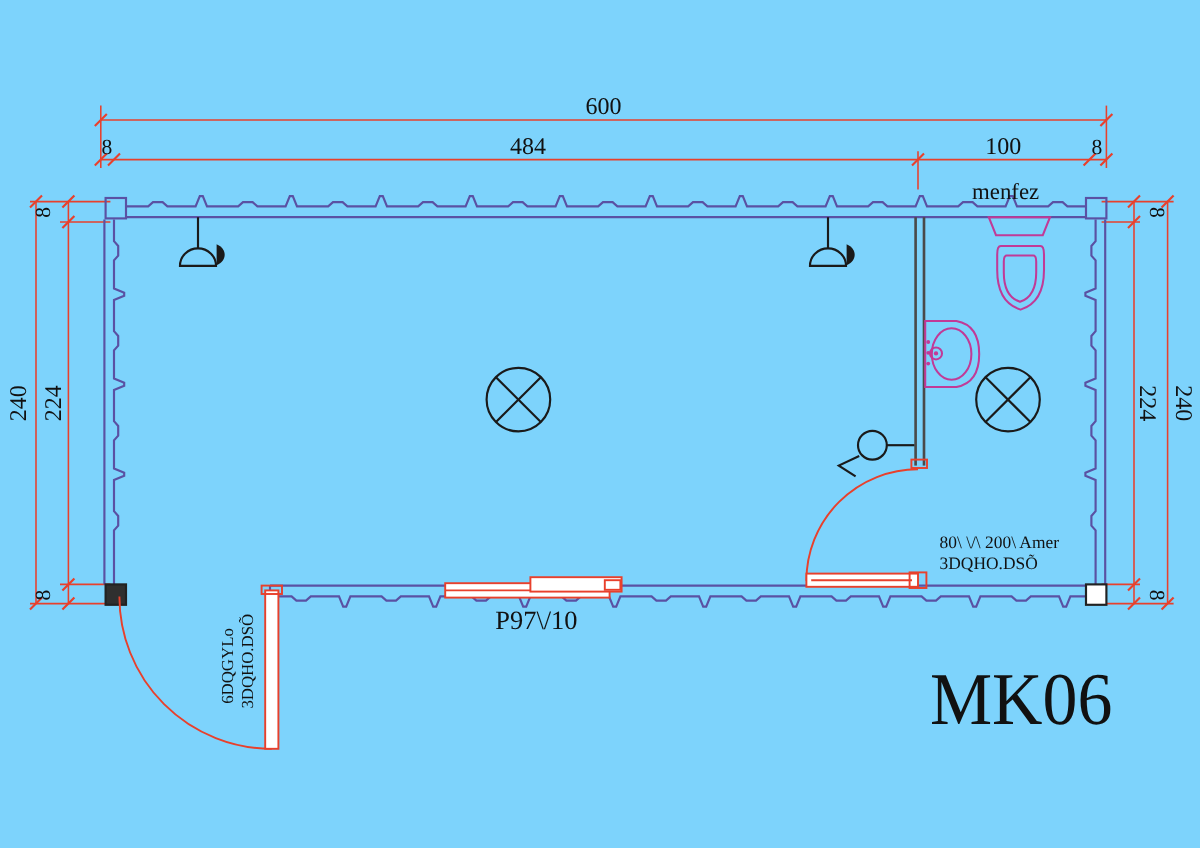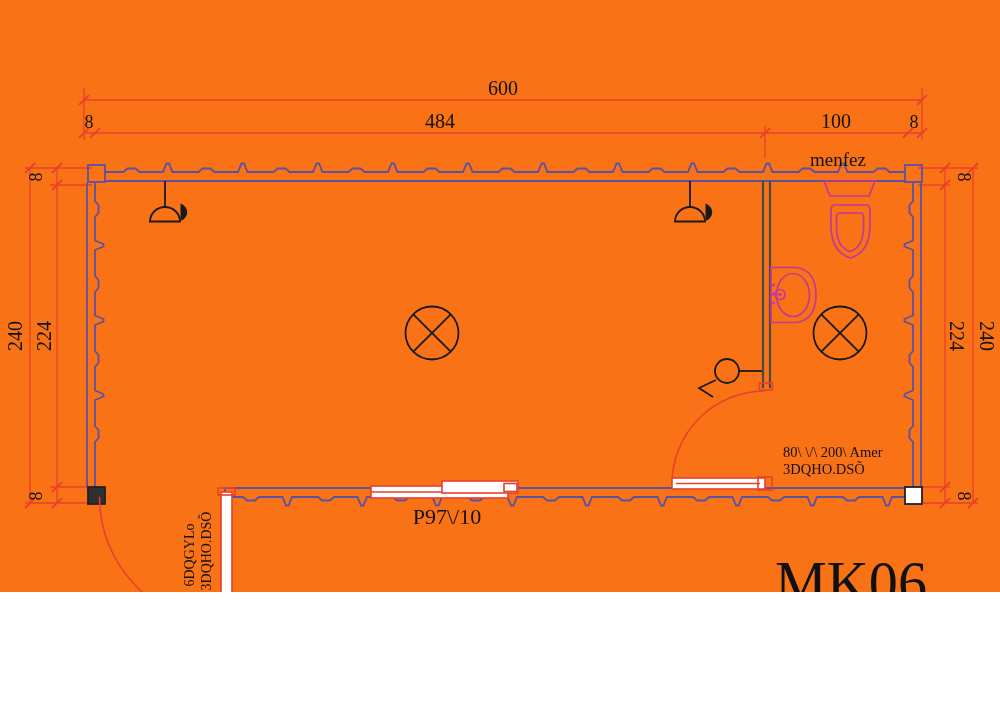--- a/index.html
+++ b/index.html
@@ -1,16 +1,16 @@
 <!DOCTYPE html>
 <html><head>
 <meta charset="utf-8">
 <style>
   html,body{margin:0;padding:0;background:#ffffff;}
-  .sheet{position:relative;width:1000px;height:592px;background:#f97316;overflow:hidden;
+  .sheet{position:relative;width:1000px;height:707px;background:#7dd3fc;overflow:hidden;
          font-family:"Liberation Serif","DejaVu Serif",serif;}
   svg text{fill:#111;font-family:"Liberation Serif","DejaVu Serif",serif;}
   .wall{stroke:#5a51a3;stroke-width:1.8;fill:none;}
   .dim{stroke:#e8402c;stroke-width:1.3;fill:none;}
   .tick{stroke:#e8402c;stroke-width:1.8;fill:none;}
   .red{stroke:#e8402c;stroke-width:1.6;fill:none;}
   .redf{stroke:#e8402c;stroke-width:1.6;fill:#ffffff;}
   .mag{stroke:#c13a97;stroke-width:1.7;fill:none;}
   .blk{stroke:#1a1a1a;stroke-width:1.8;fill:none;}
   .part{stroke:#4a4a4a;stroke-width:2.2;fill:none;}

